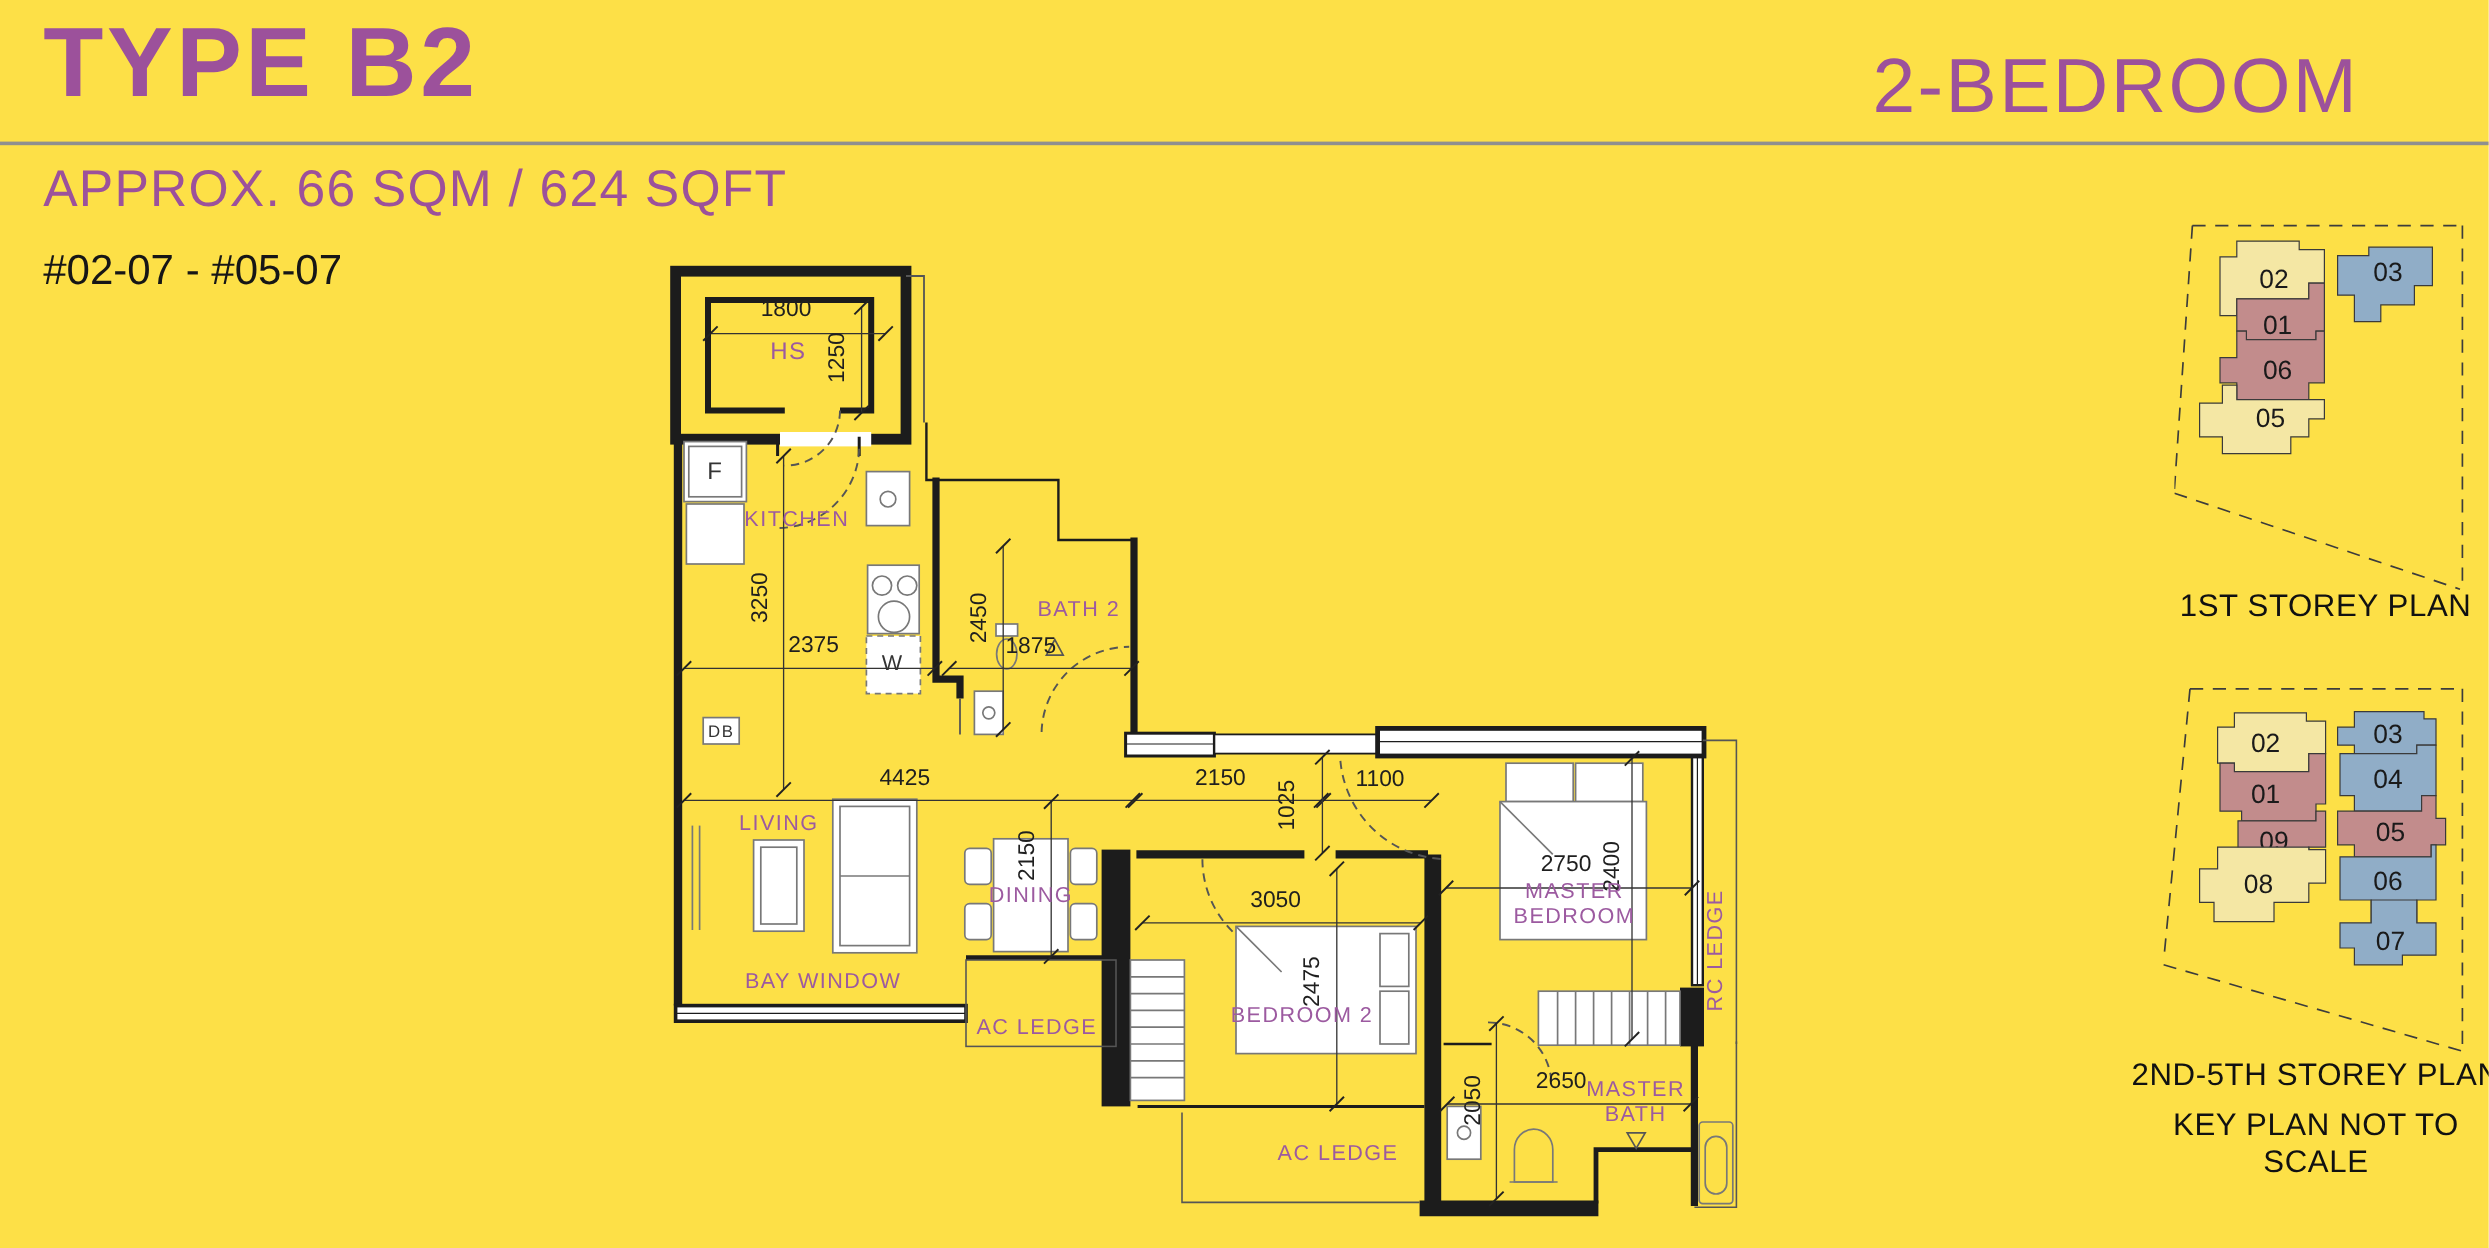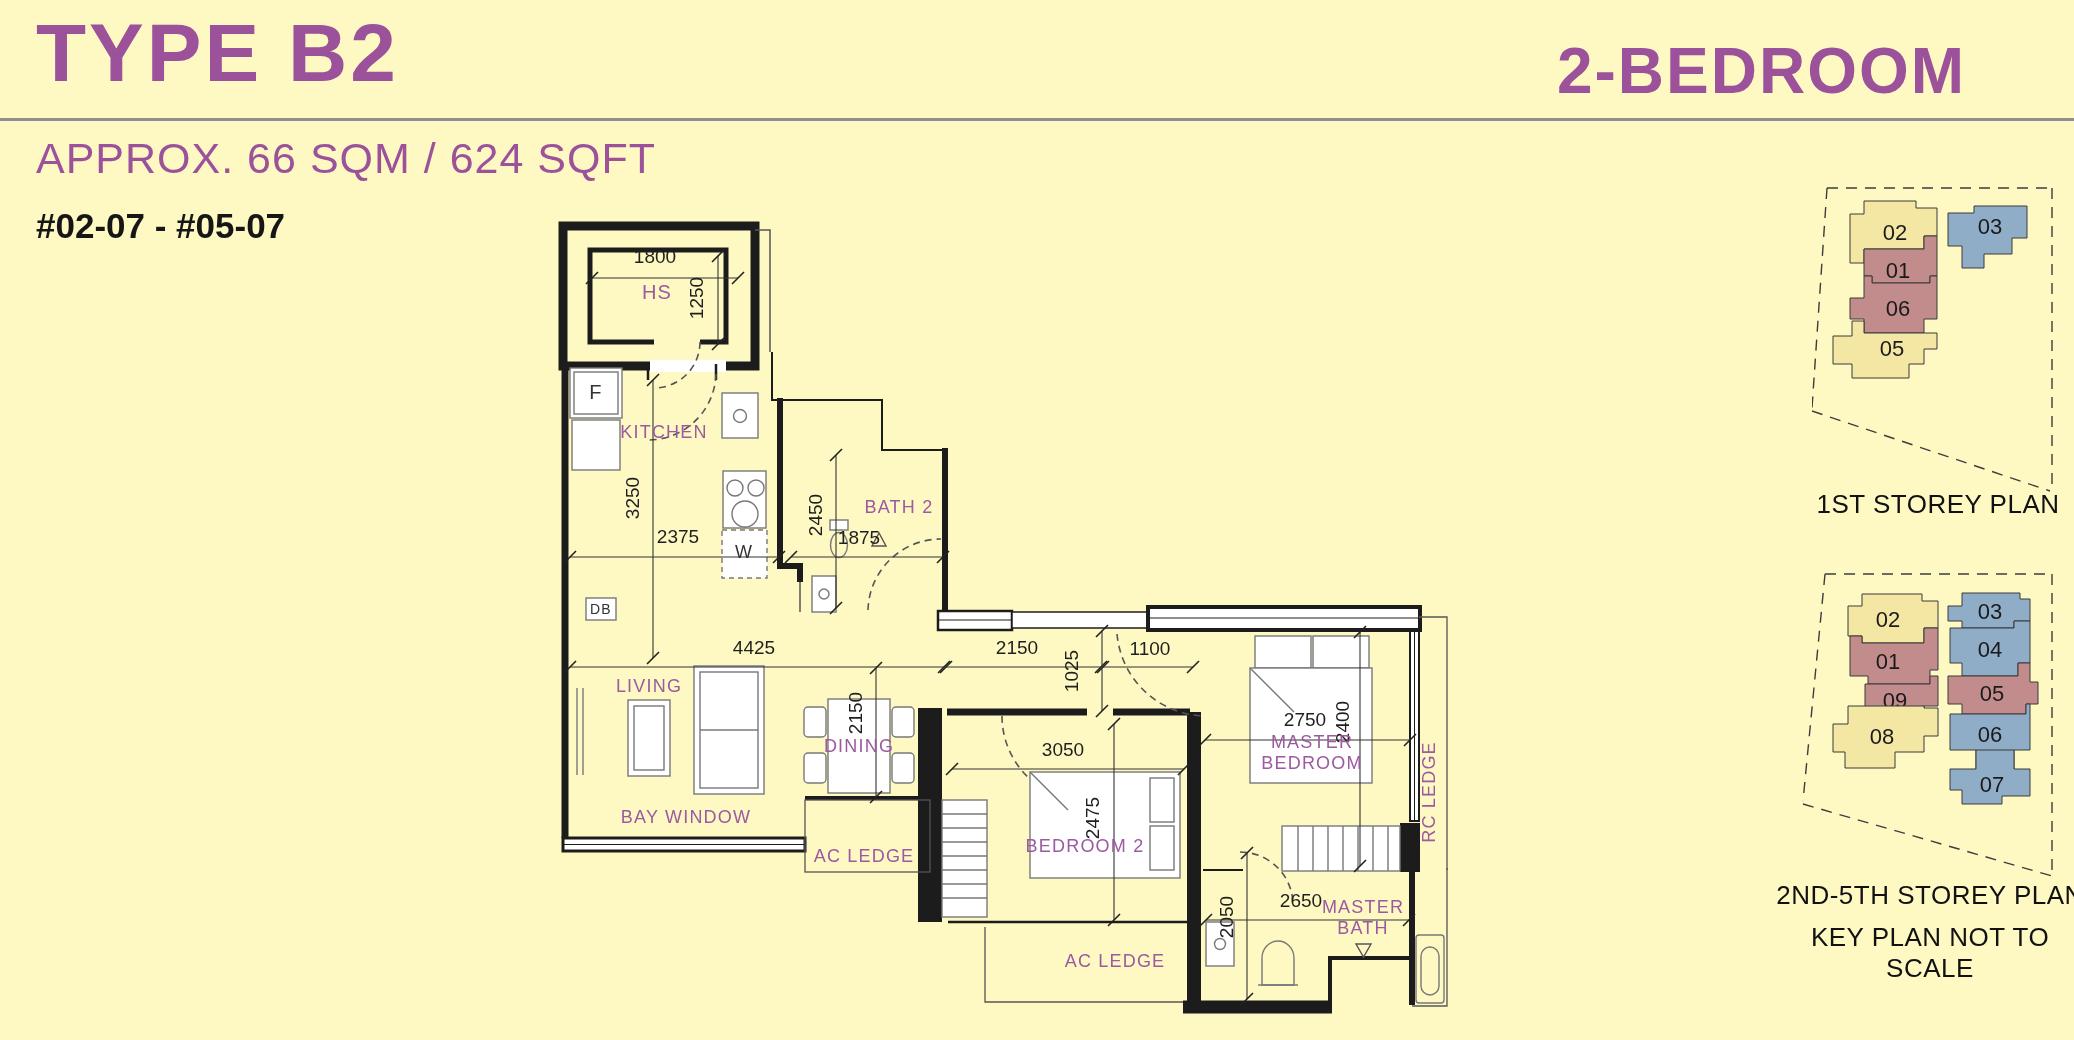--- a/index.html
+++ b/index.html
@@ -1,22 +1,22 @@
 <!DOCTYPE html>
 <html><head>
 <meta charset="utf-8">
 <style>
   html,body{margin:0;padding:0;background:#fff;}
-  .page{position:relative;width:2074px;height:1040px;background:#fef9c3;overflow:hidden;
+  .page{position:relative;width:2074px;height:1040px;background:#fde047;overflow:hidden;
         font-family:"Liberation Sans",sans-serif;}
   .title{position:absolute;left:36px;top:6px;font-size:82px;font-weight:600;letter-spacing:3px;color:#9C519B;}
-  .category{position:absolute;right:108px;top:34px;font-size:64px;font-weight:700;letter-spacing:2px;color:#9C519B;margin-left:16px;}
+  .category{position:absolute;right:108px;top:34px;font-size:64px;font-weight:400;letter-spacing:2px;color:#9C519B;margin-left:16px;}
   .rule{position:absolute;left:0;top:118px;width:2074px;height:3px;background:#8f8f8f;}
   .area{position:absolute;left:36px;top:134px;font-size:43px;font-weight:400;letter-spacing:1px;color:#9C519B;}
-  .units{position:absolute;left:36px;top:206px;font-size:35px;font-weight:700;color:#161616;}
+  .units{position:absolute;left:36px;top:206px;font-size:35px;font-weight:400;color:#161616;}
   .plan-svg{position:absolute;left:0;top:0;width:2074px;height:1040px;}
   .kp{position:absolute;}
   .kp-title{position:absolute;font-size:26px;color:#111;text-align:center;letter-spacing:0.5px;}
 </style>
 </head>
 <body>
 
 <div class="page">
 
   <div class="title">TYPE B2</div>

